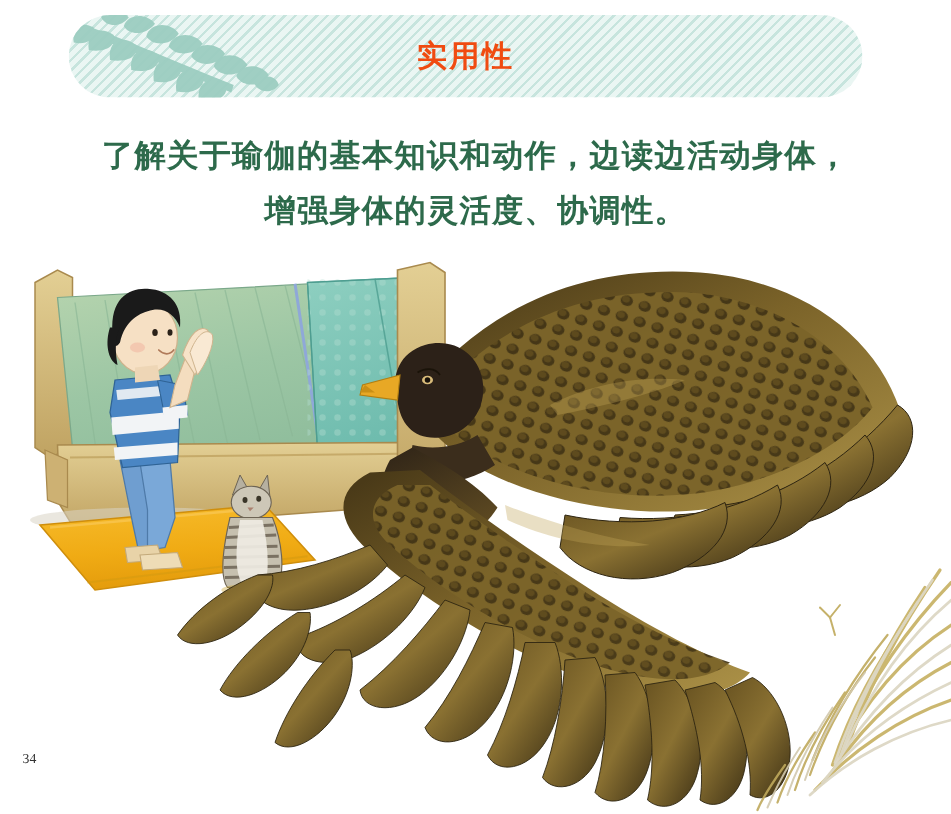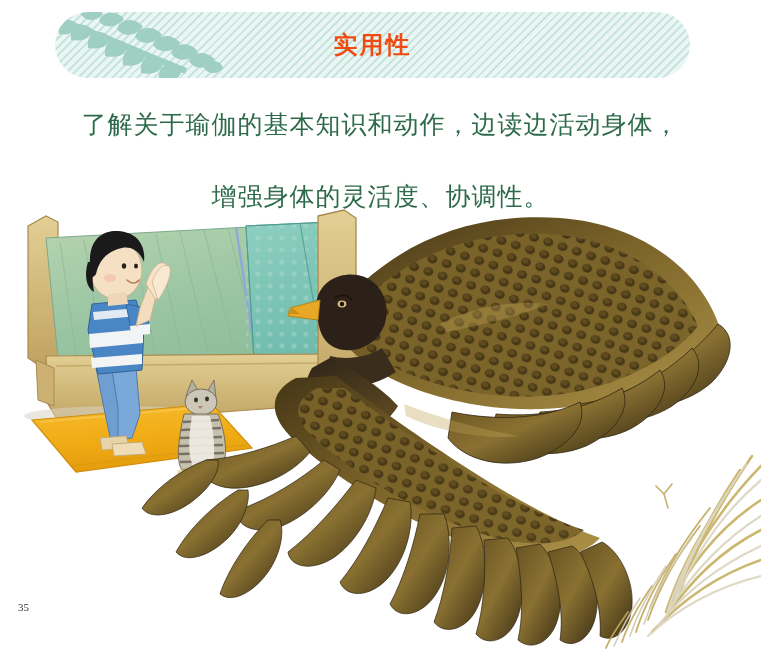--- a/index.html
+++ b/index.html
@@ -61,23 +61,24 @@
     position: absolute;
     left: 40px;
     top: 103px;
     width: 681px;
     text-align: center;
     color: #2d6a4b;
     font-size: 25px;
     line-height: 44px;
     letter-spacing: 1px;
     font-family: "DejaVu Sans", "Liberation Sans", sans-serif;
+    font-weight: bold;
   }
   .lead .l1 { display: block; }
-  .lead .l2 { display: block; margin-top: 28px; }
+  .lead .l2 { display: block; }
 
   
   .art {
     position: absolute;
     left: 0;
     top: 208px;
     width: 761px;
     height: 443px;
   }
   .art svg { display: block; }
@@ -383,13 +384,13 @@
         <path d="M668 300 L664 286"></path>
             <path d="M664 286 L656 278"></path>
             <path d="M664 286 L672 276"></path>
       </g>
     </g>
 
   </g>
 </svg>
 </div>
 
-<div class="folio">35</div>
+<div class="folio">34</div>
 
 </body></html>

